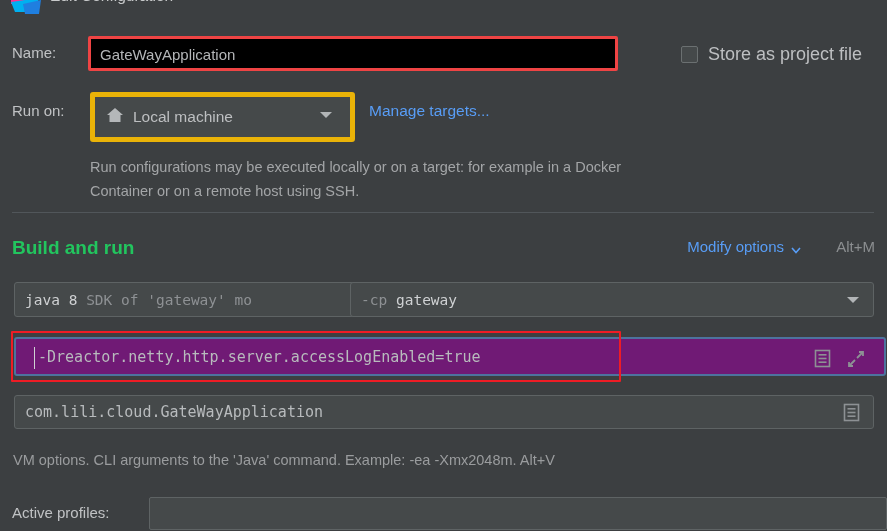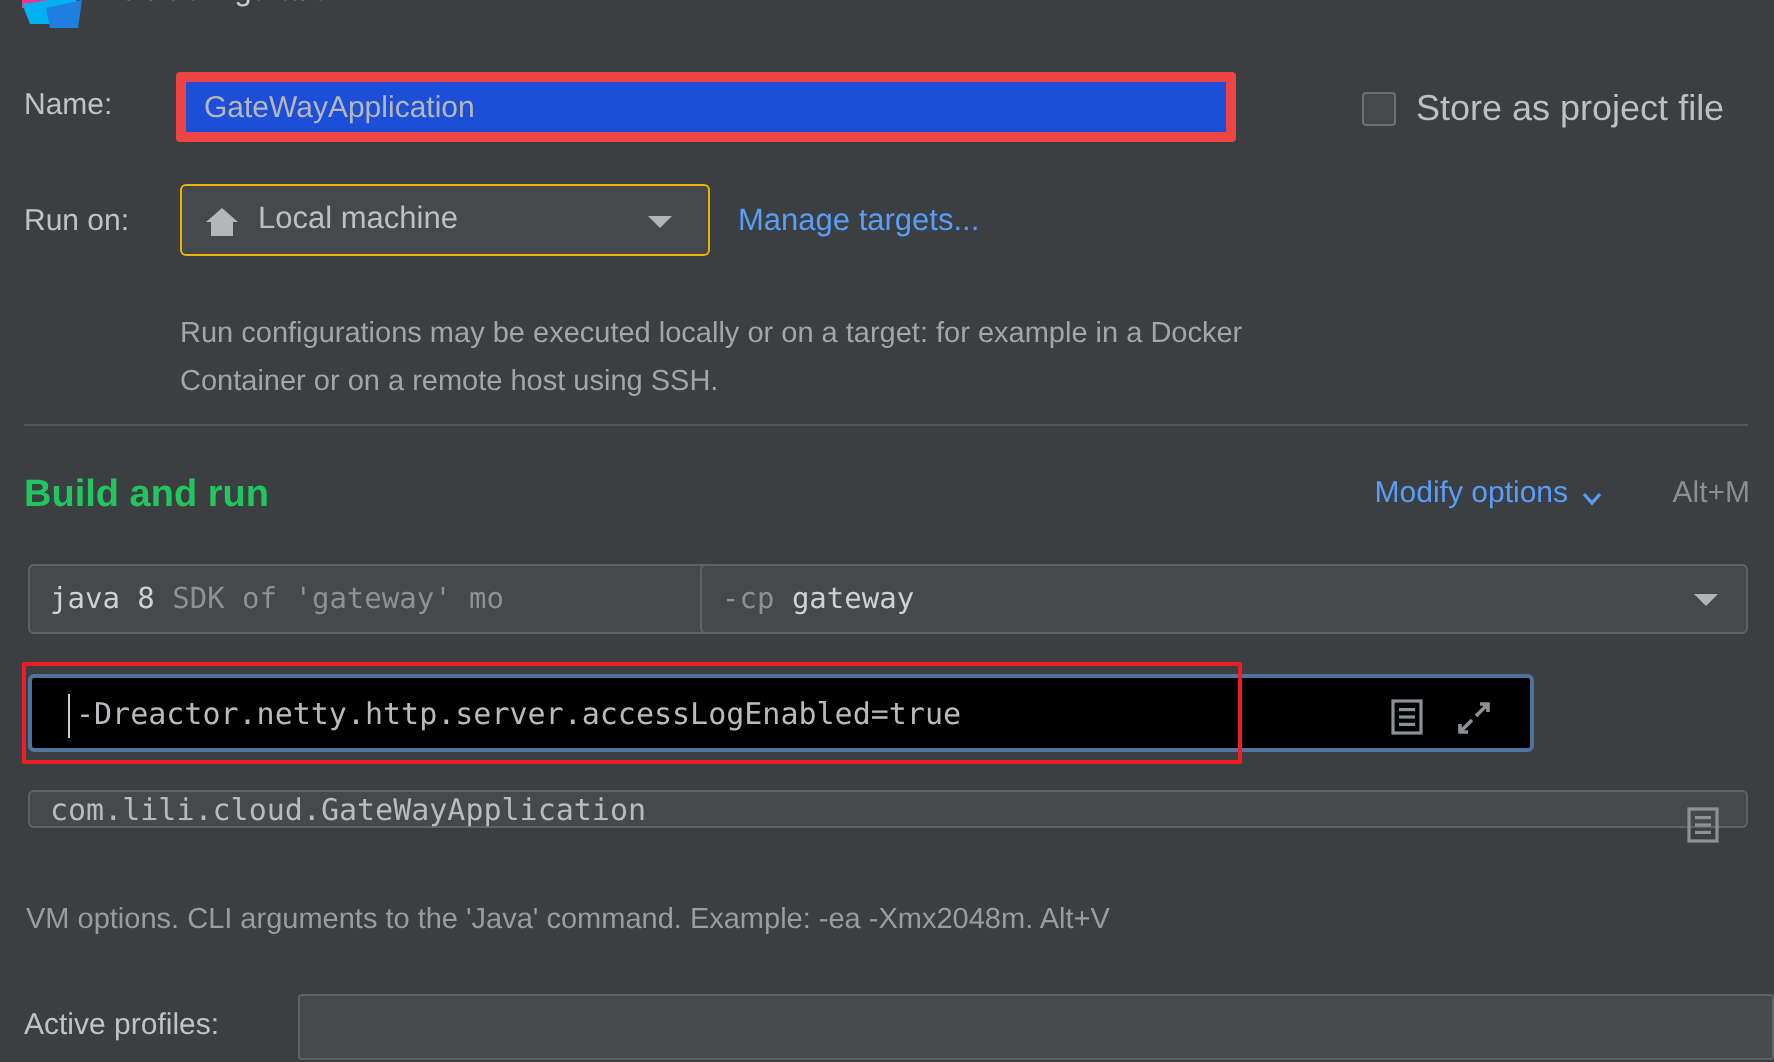--- a/index.html
+++ b/index.html
@@ -39,22 +39,22 @@
   
   .row-label {
     position: absolute;
     font-size: 15px;
     color: #c0c2c4;
     white-space: nowrap;
   }
 
   .txtfield {
     position: absolute;
-    background: #1d4ed8;
-    border: 5px solid #ef4444;
+    background: #000000;
+    border: 3px solid #ef4444;
     border-radius: 2px;
   }
   .txtfield .val {
     position: absolute;
     left: 9px; top: 50%;
     transform: translateY(-50%);
     font-size: 15px;
     color: #b4b6b8;
     white-space: nowrap;
   }
@@ -80,23 +80,23 @@
   }
   #store-gear {
     position: absolute; left: 879px; top: 45px;
     width: 16px; height: 16px; overflow: hidden;
   }
 
   
   #runon-label { left: 12px; top: 102px; }
   #runon-combo {
     position: absolute; left: 90px; top: 92px;
-    width: 265px; height: 36px;
-    background: #45494a;
-    border: 1px solid #eab308;
+    width: 265px; height: 50px;
+    background: #45494a;
+    border: 5px solid #eab308;
     border-radius: 3px;
   }
   #runon-home {
     position: absolute; left: 11px; top: 9px;
     width: 18px; height: 18px;
   }
   #runon-text {
     position: absolute; left: 38px; top: 50%;
     transform: translateY(-50%);
     font-size: 15.5px; color: #bdbfc1; white-space: nowrap;
@@ -184,22 +184,22 @@
     font-family: "DejaVu Sans Mono", monospace;
     font-size: 14.5px; white-space: nowrap;
   }
   #cp-text .dim { color: #8e9194; }
   #cp-text .bright { color: #cfd1d3; }
   #cp-caret { right: 14px; top: 14px; }
 
   
   #vm-field {
     position: absolute; left: 14px; top: 337px;
-    width: 753px; height: 39px;
-    background: #000000;
+    width: 872px; height: 39px;
+    background: #701a75;
     border: 2px solid #4d739e;
     border-radius: 3px;
   }
   #vm-caret-text {
     position: absolute; left: 22px; top: 50%;
     transform: translateY(-50%);
     font-family: "DejaVu Sans Mono", monospace;
     font-size: 15px; color: #b8bbbd; white-space: nowrap;
   }
   #vm-text-caret {
@@ -221,21 +221,21 @@
     position: absolute; left: 11px; top: 331px;
     width: 610px; height: 51px;
     border: 2px solid #ee1c25;
     border-radius: 1px;
     pointer-events: none;
   }
 
   
   #mainclass-field {
     position: absolute; left: 14px; top: 395px;
-    width: 860px; height: 19px;
+    width: 860px; height: 34px;
     background: #45494a;
     border: 1px solid #5e6364;
     border-radius: 3px;
   }
   #mainclass-text {
     position: absolute; left: 10px; top: 50%;
     transform: translateY(-50%);
     font-family: "DejaVu Sans Mono", monospace;
     font-size: 15px; color: #b8bbbd; white-space: nowrap;
   }

